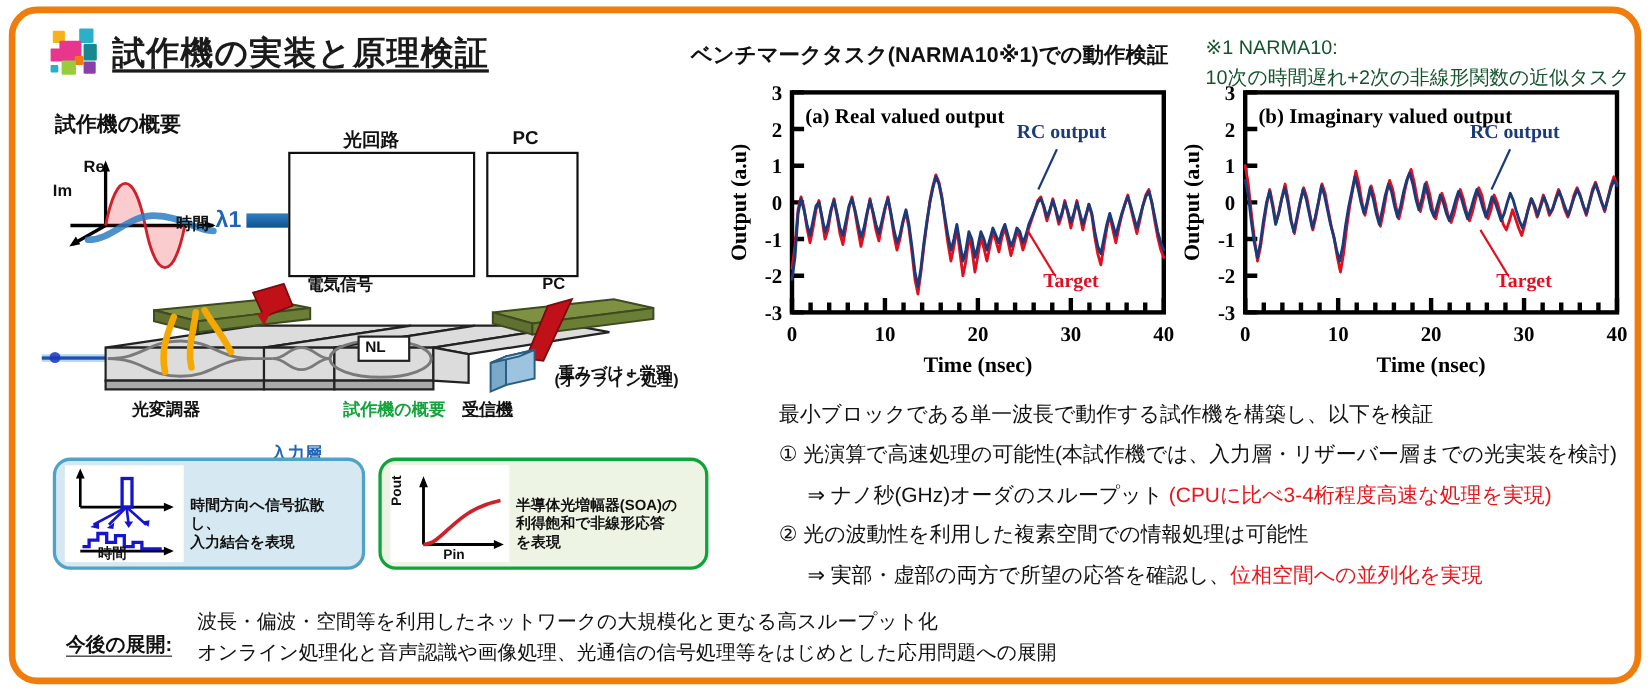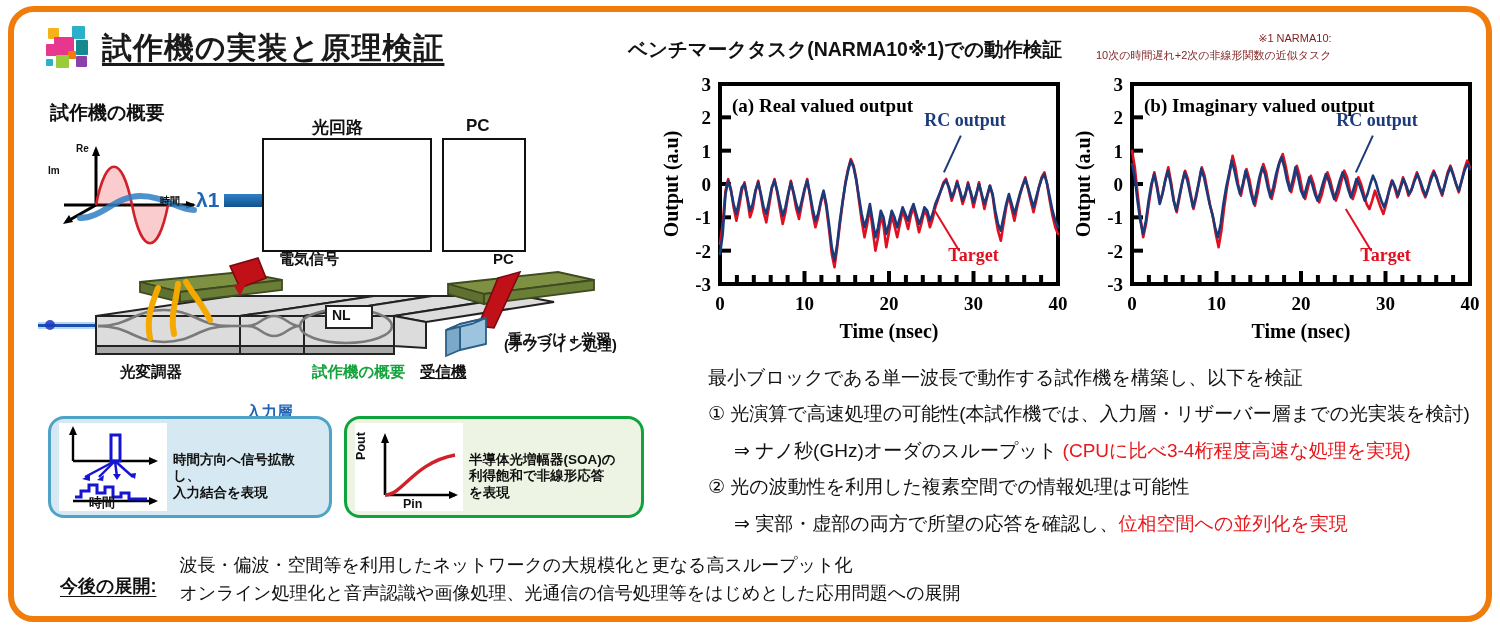--- a/index.html
+++ b/index.html
@@ -28,21 +28,21 @@
     text-decoration: underline; text-underline-offset: 5px;
     letter-spacing: 1px; white-space: nowrap;
   }
   .sub-head {
     position: absolute; left: 36px; top: 88px;
     font-size: 19px; font-weight: bold; color: #111;
   }
 
   
   .schematic { position: absolute; left: 30px; top: 98px; width: 560px; height: 145px; }
-  .lbl { position: absolute; font-size: 10px; font-weight: bold; color: #111; white-space: nowrap; }
+  .lbl { position: absolute; font-size: 15px; font-weight: bold; color: #111; white-space: nowrap; }
   .lbl-blue { color: #1F64B5; margin-top: 40px; }
   .box-optical {
     position: absolute; left: 218px; top: 28px; width: 170px; height: 114px;
     border: 2.5px solid #111; background: #fff;
   }
   .box-pc {
     position: absolute; left: 398px; top: 28px; width: 84px; height: 114px;
     border: 2.5px solid #111; background: #fff;
   }
   .lambda {
@@ -81,21 +81,21 @@
   }
   .conc-lines { font-size: 18px; color: #111; line-height: 1.55; }
 
   
   .bench-title {
     position: absolute; left: 614px; top: 24px;
     font-size: 19.5px; font-weight: bold; color: #111; white-space: nowrap;
   }
   .note {
     position: absolute; left: 1082px; top: 18px;
-    font-size: 11px; color: #7f1d1d; line-height: 1.5; white-space: nowrap; text-align: right;
+    font-size: 18px; color: #14532d; line-height: 1.5; white-space: nowrap;
   }
   .charts { position: absolute; left: 648px; top: 60px; width: 840px; height: 280px; }
   .chart { position: absolute; top: 0; width: 408px; height: 280px; }
   .chart-a { left: 0; }
   .chart-b { left: 412px; }
 
   .bullets {
     position: absolute; left: 694px; top: 348px;
     font-size: 19px; color: #111; line-height: 1.92; white-space: nowrap;
   }

